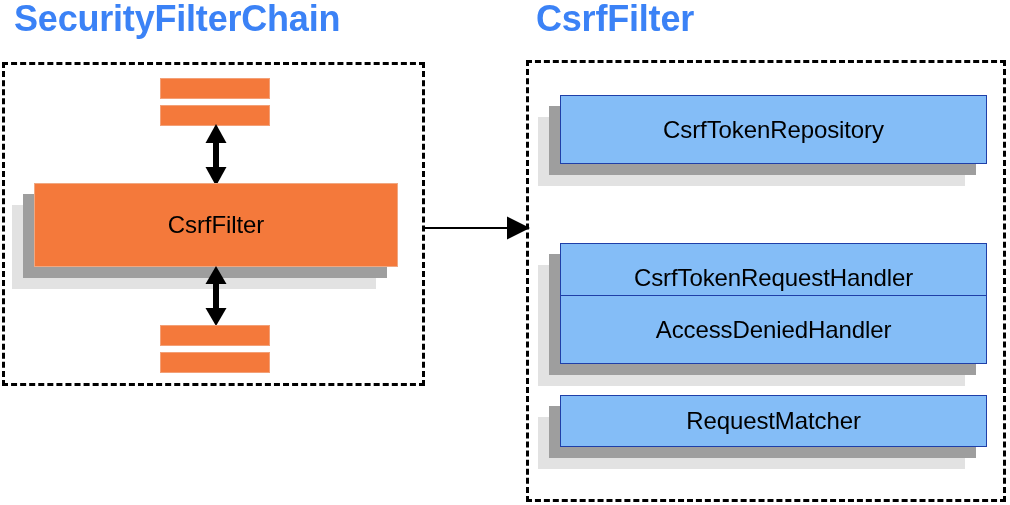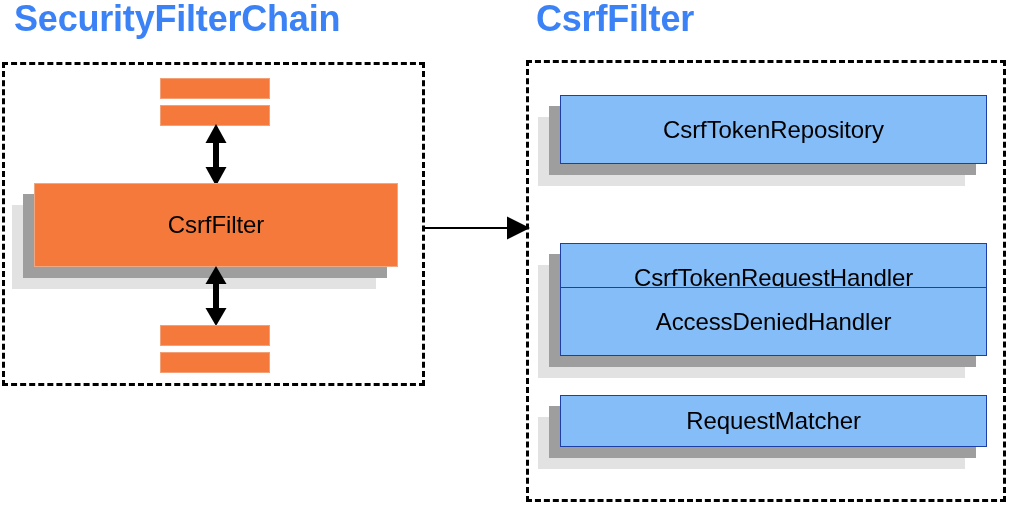--- a/index.html
+++ b/index.html
@@ -177,21 +177,21 @@
   </div>
 
   <div class="card card-blue" style="left:560px; top:195px; width:427px; height:69px;margin-top:48px;">
     <div class="shadow-far"></div>
     <div class="shadow-near"></div>
     <div class="face">
       <span class="label">CsrfTokenRequestHandler</span>
     </div>
   </div>
 
-  <div class="card card-blue" style="left:560px; top:287px; width:427px; height:69px;">
+  <div class="card card-blue" style="left:560px; top:295px; width:427px; height:69px;">
     <div class="shadow-far"></div>
     <div class="shadow-near"></div>
     <div class="face">
       <span class="label">AccessDeniedHandler</span>
     </div>
   </div>
 
   <div class="card card-blue" style="left:560px; top:395px; width:427px; height:52px;">
     <div class="shadow-far"></div>
     <div class="shadow-near"></div>

